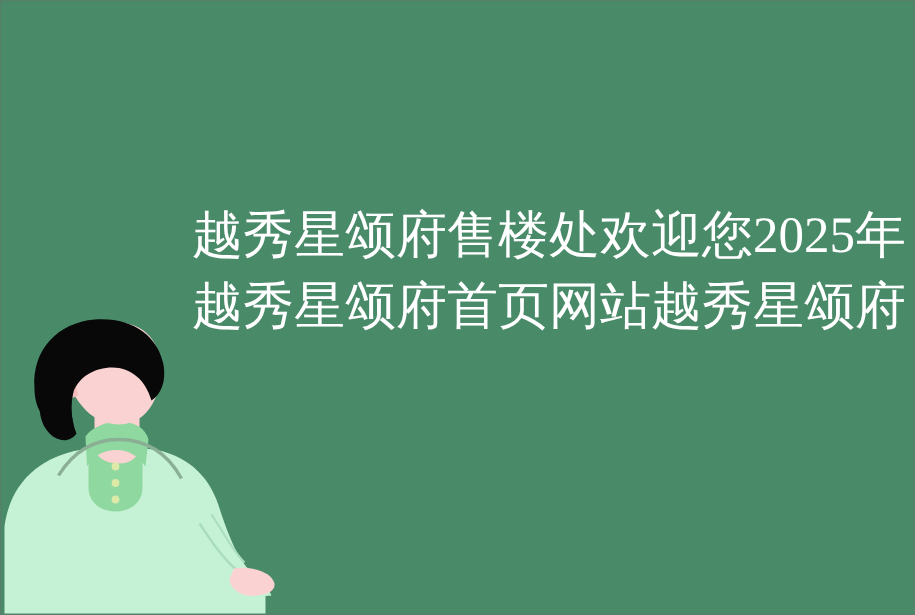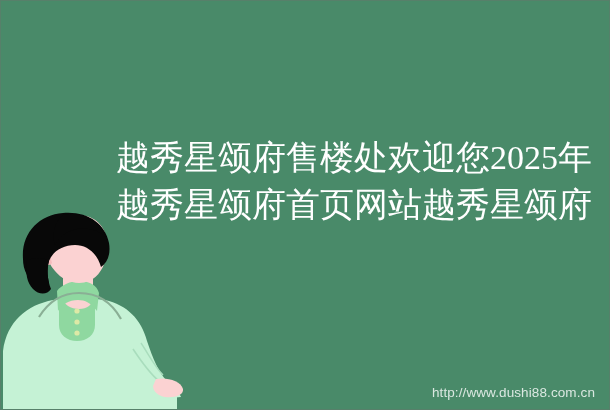--- a/index.html
+++ b/index.html
@@ -29,21 +29,21 @@
     left: 103px;
     top: 133px;
     width: 500px;
     color: #ffffff;
     font-family: "Liberation Serif", "DejaVu Serif", serif;
     font-size: 34px;
     line-height: 47px;
     letter-spacing: 0px;
     white-space: pre-wrap;
     word-break: break-all;
-    text-align: center;
+    text-align: right;
     font-weight: 400;
   }
 
   
   .watermark {
     position: absolute;
     right: 14px;
     bottom: 9px;
     color: rgba(255,255,255,0.80);
     font-family: "Liberation Sans", sans-serif;
@@ -146,15 +146,14 @@
                C 42 56, 32 56, 26 60 Z" fill="#080808"></path>
 
       <path d="M 62 14
                C 82 10, 100 20, 106 38
                C 100 30, 88 26, 76 28
                C 66 30, 58 36, 54 44
                C 50 34, 54 20, 62 14 Z" fill="#080808"></path>
     </svg>
   </div>
 
-  <div class="watermark">http://www.dushi88.com.cn</div>
 
 </div>
 
 </body></html>

